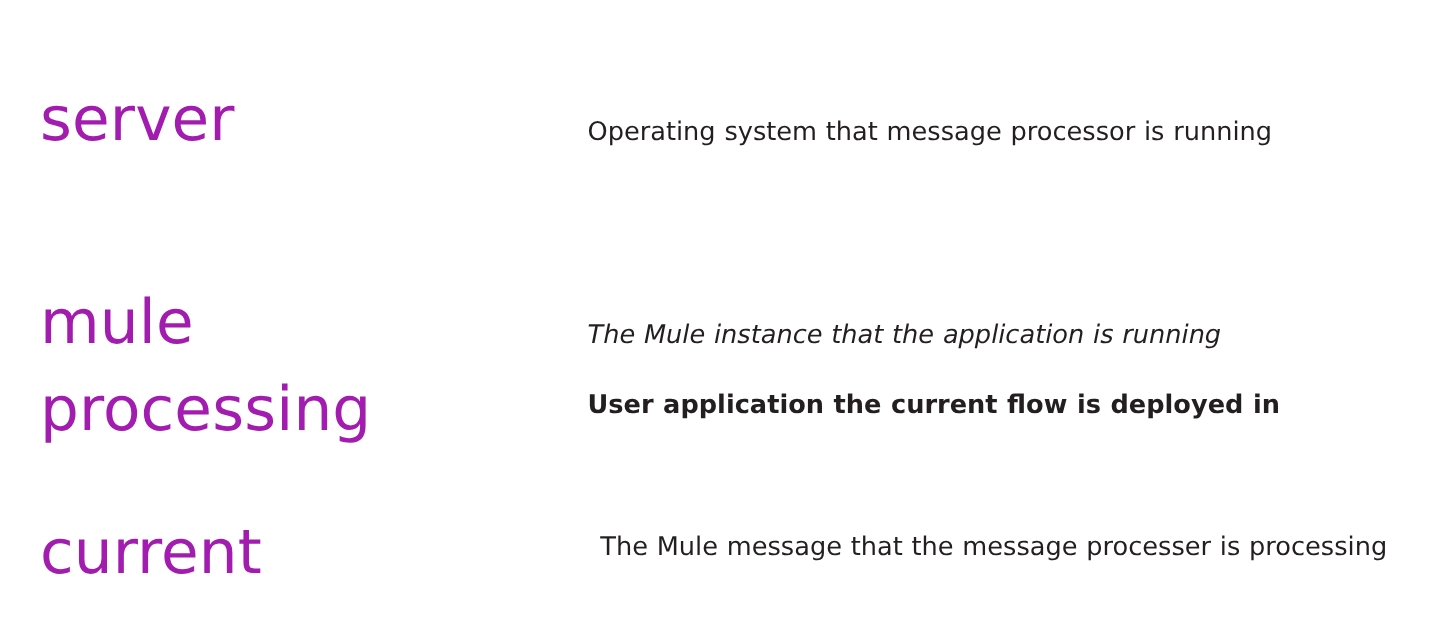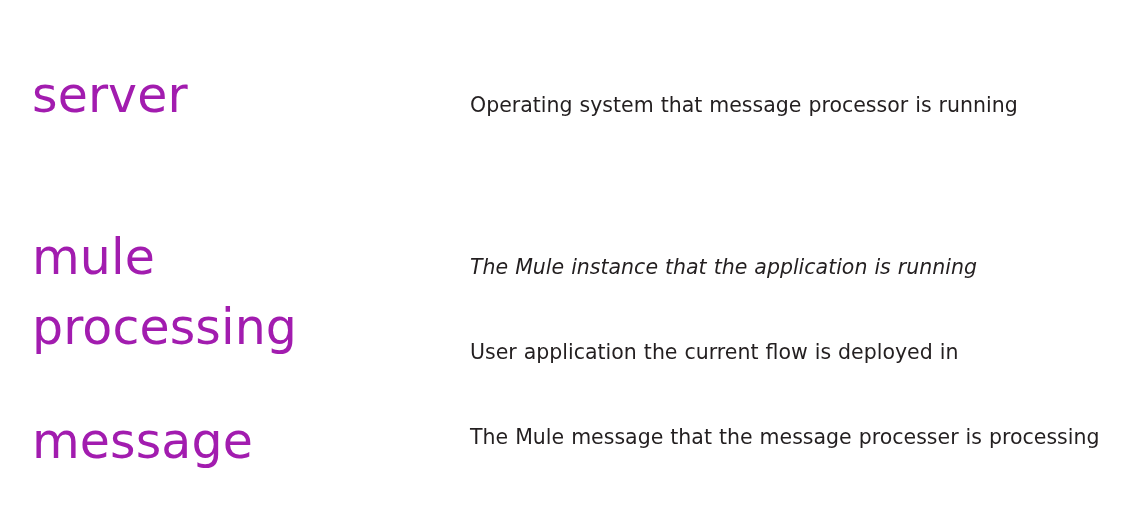--- a/index.html
+++ b/index.html
@@ -61,26 +61,26 @@
     font-size: 20.5px;
     font-weight: 400;
     line-height: 34px;
     color: #231f20;
     word-spacing: 0.5px;
   }
 
   
   .gloss-row.r0 .desc { top: 30px; }
   .gloss-row.r1 .desc { top: 30px; font-style: italic; }
-  .gloss-row.r2 .desc { top: 45px; }
+  .gloss-row.r2 .desc { top: 16px; font-weight: bold; }
   .gloss-row.r3 .desc { top: 16px; }
 
   
   .gloss-row.r0 .desc { width: 690px; }
-  .gloss-row.r3 .desc { width: 650px; }
+  .gloss-row.r3 .desc { width: 650px; text-align: center; }
 </style>
 </head>
 <body>
 
 <div id="glossary">
 
   <div class="gloss-row r0">
     <div class="term">server</div>
     <div class="desc">Operating system that message processor is running</div>
   </div>
@@ -89,17 +89,17 @@
     <div class="term">mule</div>
     <div class="desc">The Mule instance that the application is running</div>
   </div>
 
   <div class="gloss-row r2">
     <div class="term">processing</div>
     <div class="desc">User application the current flow is deployed in</div>
   </div>
 
   <div class="gloss-row r3">
-    <div class="term">message</div>
+    <div class="term">current</div>
     <div class="desc">The Mule message that the message processer is processing</div>
   </div>
 
 </div>
 
 </body></html>

